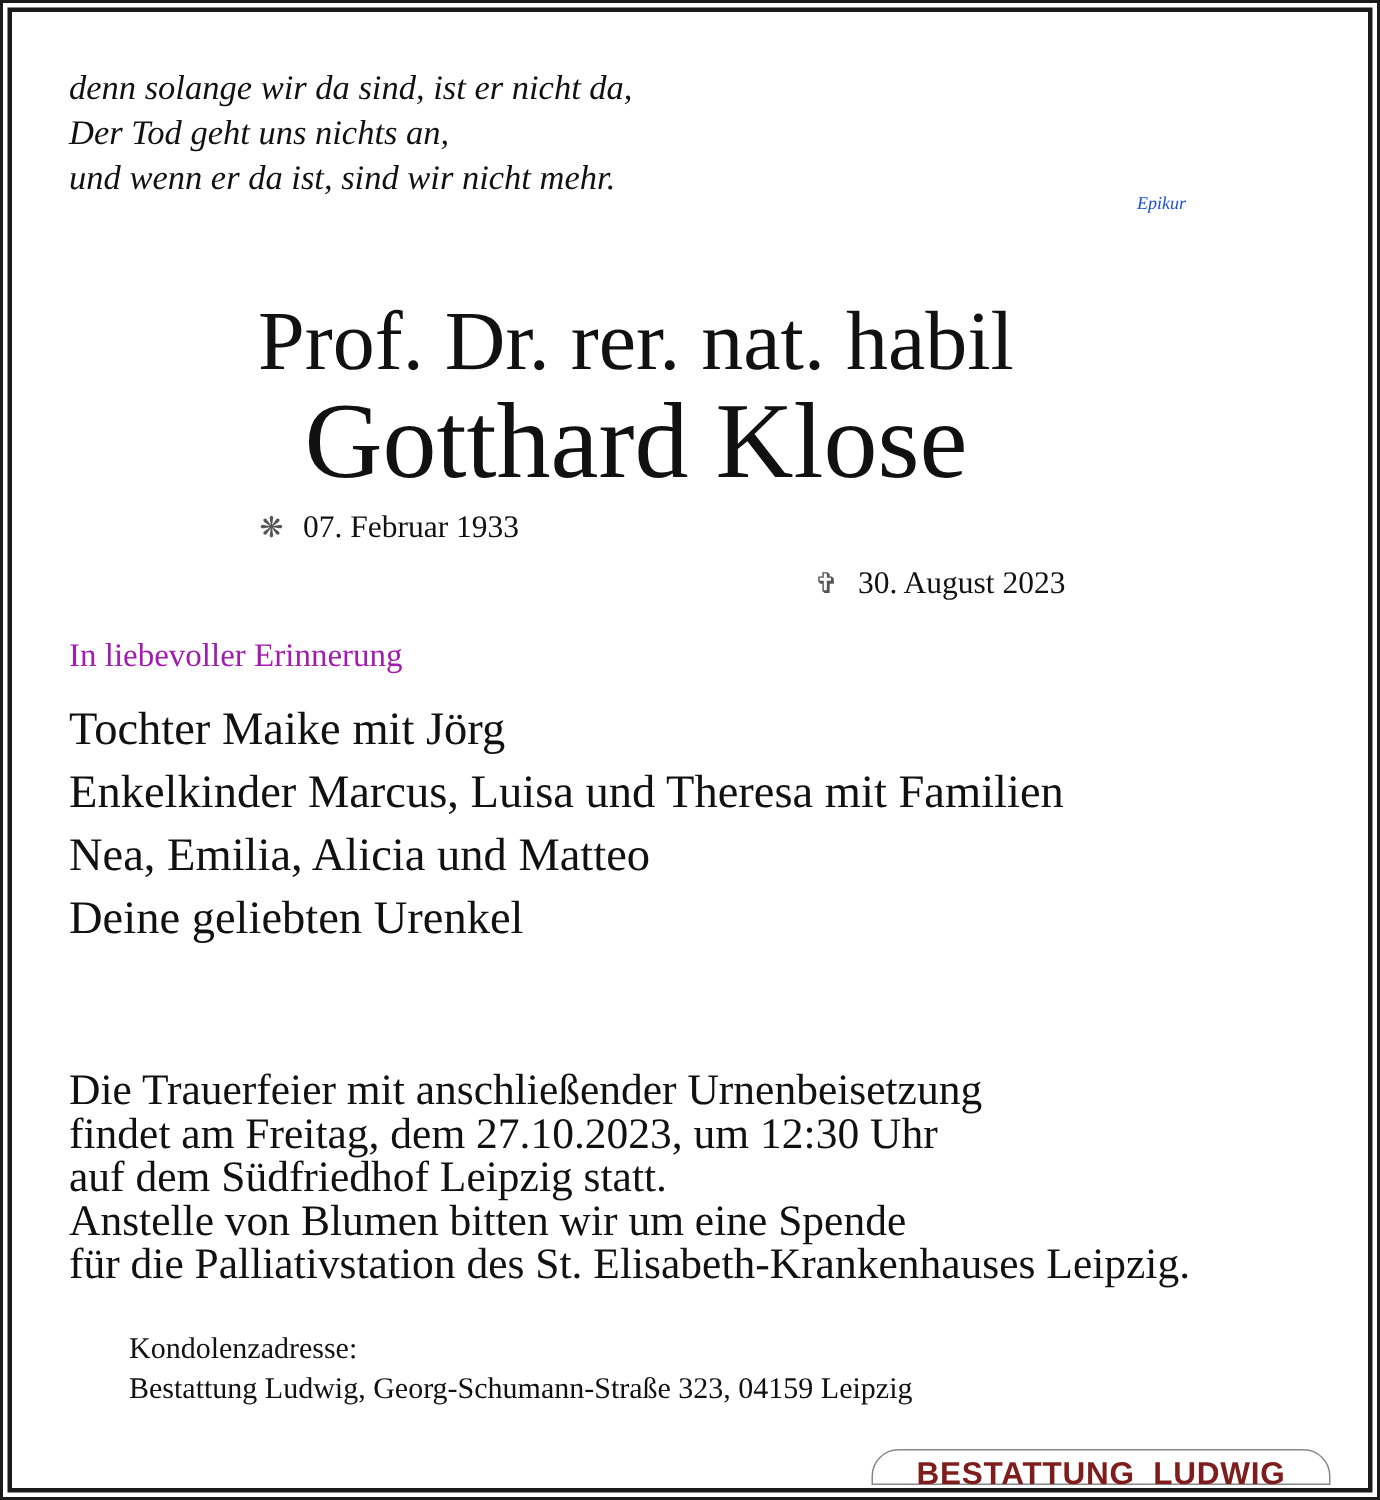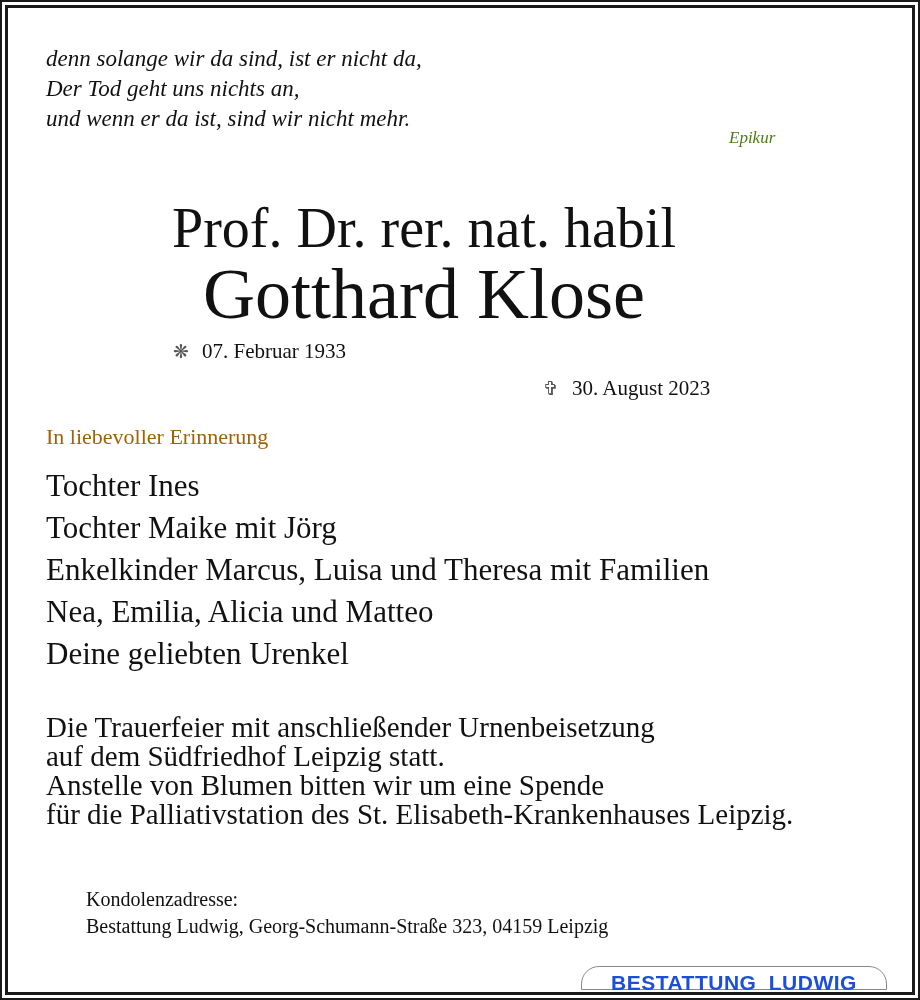--- a/index.html
+++ b/index.html
@@ -34,25 +34,25 @@
       left: 46px;
       top: 44px;
       font-style: italic;
       font-size: 23px;
       line-height: 30px;
       color: #111;
     }
     .quote div { white-space: nowrap; }
     .quote-author {
       position: absolute;
-      left: 729px;
+      left: 758px;
       top: 128px;
       font-style: italic;
-      font-size: 17px;
-      color: #4d7c0f;
+      font-size: 12px;
+      color: #1d4ed8;
     }
     .name-block {
       position: absolute;
       left: 0;
       width: 848px;
       text-align: center;
       color: #111;
     }
     .title-line {
       top: 198px;
@@ -82,21 +82,21 @@
       color: #555;
       font-family: "DejaVu Sans", sans-serif;
       font-size: 19px;
     }
     .memory-intro {
       position: absolute;
       left: 46px;
       top: 423px;
       font-size: 22px;
       line-height: 28px;
-      color: #a16207;
+      color: #a21caf;
     }
     .mourners {
       position: absolute;
       left: 46px;
       top: 465px;
       font-size: 31px;
       line-height: 42px;
       color: #111;
     }
     .mourners div { white-space: nowrap; }
@@ -127,21 +127,21 @@
       box-sizing: border-box;
       background: #ffffff;
       border: 1.5px solid #888;
       border-radius: 18px 18px 0 0 / 18px 18px 0 0;
       text-align: center;
       font-family: "Liberation Sans", "DejaVu Sans", sans-serif;
       font-weight: bold;
       font-size: 21px;
       line-height: 32px;
       letter-spacing: 0.5px;
-      color: #1d4ed8;
+      color: #7f1d1d;
       word-spacing: 6px;
     }
   </style>
 </head>
 <body>
 
 <div class="frame-outer"></div>
 <div class="frame-inner"></div>
 
 <div class="quote">
@@ -157,29 +157,29 @@
 <div class="date birth">
   <span class="sym">❋</span><span>07. Februar 1933</span>
 </div>
 <div class="date death">
   <span class="sym">✞</span><span>30. August 2023</span>
 </div>
 
 <div class="memory-intro">In liebevoller Erinnerung</div>
 
 <div class="mourners">
-  <div>Tochter Ines</div>
   <div>Tochter Maike mit Jörg</div>
   <div>Enkelkinder Marcus, Luisa und Theresa mit Familien</div>
   <div>Nea, Emilia, Alicia und Matteo</div>
   <div>Deine geliebten Urenkel</div>
 </div>
 
 <div class="ceremony">
   <div>Die Trauerfeier mit anschließender Urnenbeisetzung</div>
+  <div>findet am Freitag, dem 27.10.2023, um 12:30 Uhr</div>
   <div>auf dem Südfriedhof Leipzig statt.</div>
   <div>Anstelle von Blumen bitten wir um eine Spende</div>
   <div>für die Palliativstation des St. Elisabeth-Krankenhauses Leipzig.</div>
 </div>
 
 <div class="condolence">
   <div>Kondolenzadresse:</div>
   <div>Bestattung Ludwig, Georg-Schumann-Straße 323, 04159 Leipzig</div>
 </div>
 

